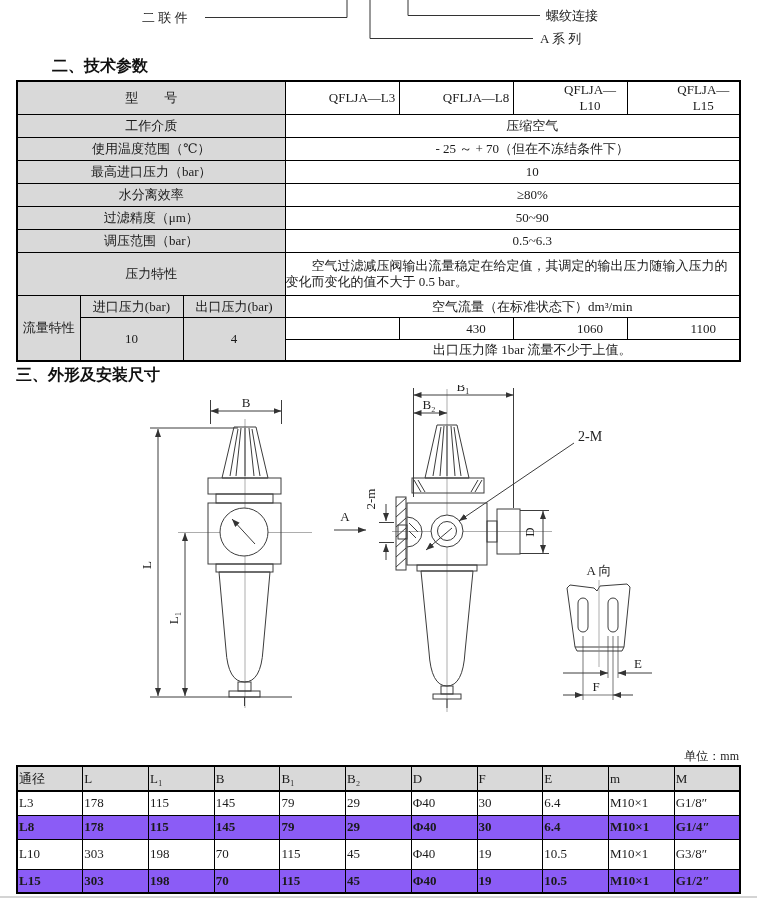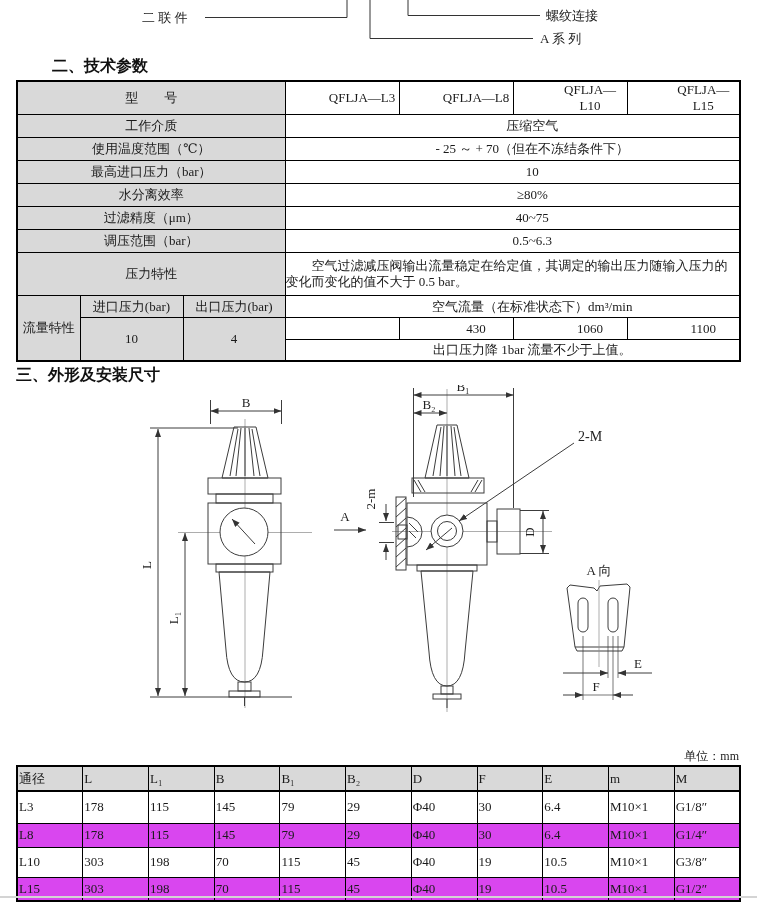--- a/index.html
+++ b/index.html
@@ -9,21 +9,21 @@
   .h2{font-family:"Liberation Sans","DejaVu Sans",sans-serif;font-weight:bold;font-size:16px;color:#111;white-space:nowrap;}
   table{border-collapse:collapse;table-layout:fixed;}
   .ttab{width:725px;font-size:13px;}
   .ttab td{border:1px solid #000;text-align:center;vertical-align:middle;padding:0 2px;overflow:hidden;}
   .ttab{border:2px solid #000;}
   td.lbl{background:#d9d9d9;}
   td.val{background:#fff;padding-left:42px;}
   td.ptext{text-align:left;text-indent:2em;line-height:16px;padding:2px 1px 2px 0;}
   .dtab{width:725px;font-size:13px;border:2px solid #000;}
   .dtab td{border:1px solid #000;vertical-align:middle;overflow:hidden;}
-  .dtab tr.shade td{background:#d946ef;}
+  .dtab tr.shade td{background:#8b5cf6;font-weight:bold;}
   .dtab tr.hdr td{background:#d9d9d9;border-bottom:2px solid #000;}
   .unit{font-size:12px;color:#222;white-space:nowrap;}
   .botline{background:#d4d4d4;}
   svg text{font-family:"Liberation Serif","DejaVu Serif",serif;fill:#222;}
 </style>
 </head>
 <body>
 
 <div class="page">
 
@@ -69,21 +69,21 @@
     <tr style="height:23px">
       <td class="lbl" colspan="3">最高进口压力（bar）</td>
       <td class="val" colspan="4">10</td>
     </tr>
     <tr style="height:23px">
       <td class="lbl" colspan="3">水分离效率</td>
       <td class="val" colspan="4">≥80%</td>
     </tr>
     <tr style="height:23px">
       <td class="lbl" colspan="3">过滤精度（μm）</td>
-      <td class="val" colspan="4">40~75</td>
+      <td class="val" colspan="4">50~90</td>
     </tr>
     <tr style="height:23px">
       <td class="lbl" colspan="3">调压范围（bar）</td>
       <td class="val" colspan="4">0.5~6.3</td>
     </tr>
     <tr style="height:43px">
       <td class="lbl" colspan="3">压力特性</td>
       <td class="val ptext" colspan="4">空气过滤减压阀输出流量稳定在给定值，其调定的输出压力随输入压力的变化而变化的值不大于 0.5 bar。</td>
     </tr>
     <tr style="height:22px">
@@ -274,21 +274,21 @@
       <td>L₁</td>
       <td>B</td>
       <td>B₁</td>
       <td>B₂</td>
       <td>D</td>
       <td>F</td>
       <td>E</td>
       <td>m</td>
       <td>M</td>
     </tr>
-    <tr style="height:32px">
+    <tr style="height:24px">
       <td>L3</td>
       <td>178</td>
       <td>115</td>
       <td>145</td>
       <td>79</td>
       <td>29</td>
       <td>Φ40</td>
       <td>30</td>
       <td>6.4</td>
       <td>M10×1</td>

